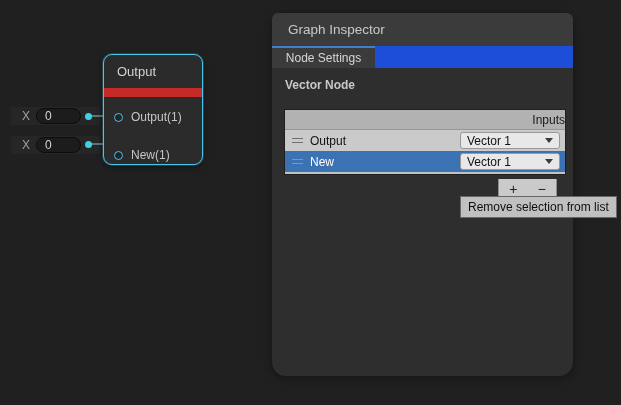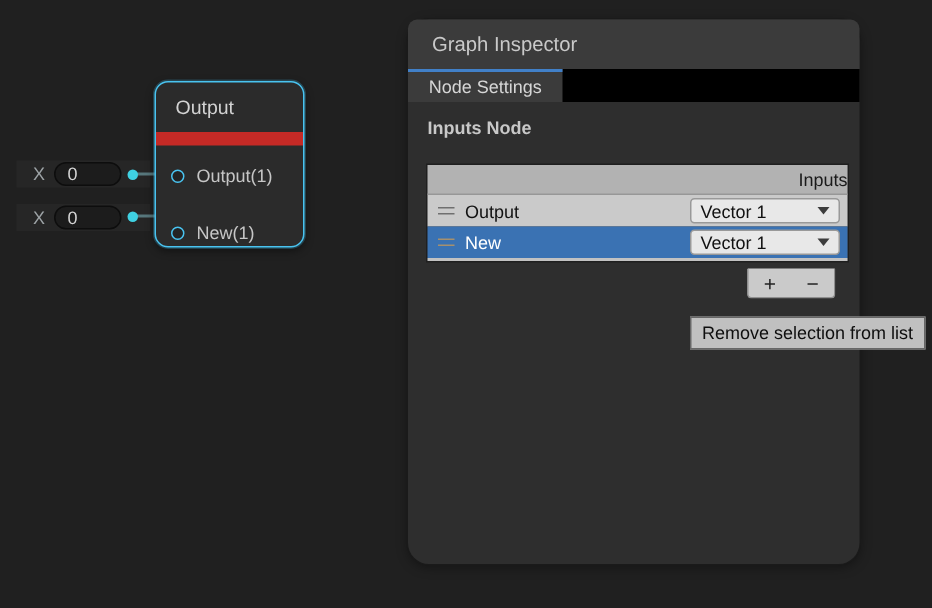--- a/index.html
+++ b/index.html
@@ -52,21 +52,21 @@
   
   .panel {
     position:absolute; left:272px; top:13px; width:301px; height:363px;
     background:#2e2e2e; border-radius:14px;
     box-shadow:0 0 0 1px #1a1a1a, 0 2px 8px rgba(0,0,0,0.4);
   }
   .panel-header {
     height:33px; background:#3b3b3b; border-radius:6px 6px 0 0;
     line-height:33px; padding-left:16px; font-size:13.5px; color:#c9c9c9;
   }
-  .tabbar { height:22px; background:#000000; display:flex; }
+  .tabbar { height:22px; background:#1d4ed8; display:flex; }
   .tab {
     font-size:12px; color:#bdbdbd; display:flex; align-items:center;
     cursor:default;
   }
   .tab.active {
     width:103px; justify-content:center; background:#3b3b3b;
     border-top:2px solid #4180c8; color:#d6d6d6;
   }
   .tab.inactive { padding:0 18px 0 10px; }
   .section-title {
@@ -107,21 +107,21 @@
   .list-btns {
     position:absolute; left:226px; top:166px; width:59px; height:20px;
     background:#cacaca; border:1px solid #8f8f8f; border-top:none;
     border-radius:0 0 3px 3px; display:flex;
   }
   .list-btn {
     flex:1; display:flex; align-items:center; justify-content:center;
     font-size:14px; color:#222; cursor:default;
   }
   .tooltip {
-    position:absolute; left:460px; top:211px; height:22px;
+    position:absolute; left:460px; top:196px; height:22px;
     background:#c0c0c0; border:1px solid #676767;
     line-height:20px; padding:0 7px; font-size:12px; color:#0e0e0e;
     white-space:nowrap;
   }
 </style>
 </head>
 <body>
 
 <div class="x-strip" style="top:107px;">
   <span class="x-label">X</span>
@@ -150,21 +150,21 @@
   </div>
 </div>
 
 <div class="panel">
   <div class="panel-header">Graph Inspector</div>
 
   <div class="tabbar">
     <div class="tab active">Node Settings</div>
   </div>
 
-  <div class="section-title">Inputs Node</div>
+  <div class="section-title">Vector Node</div>
 
   <div class="rlist">
     <div class="rlist-header">Inputs</div>
 
     <div class="rlist-row">
       <div class="drag-handle"></div>
       <span class="row-name">Output</span>
       <div class="dropdown">
         <span>Vector 1</span>
         <span class="chevron"></span>

